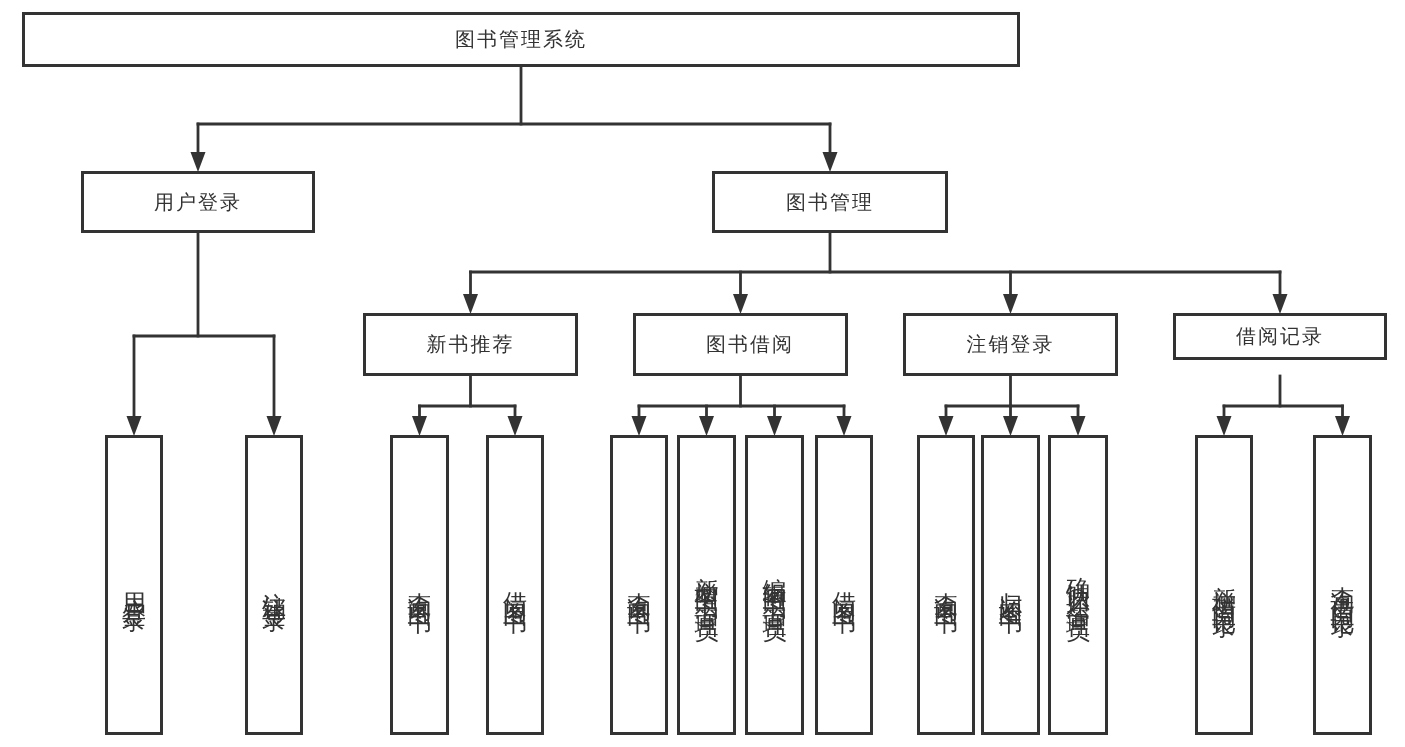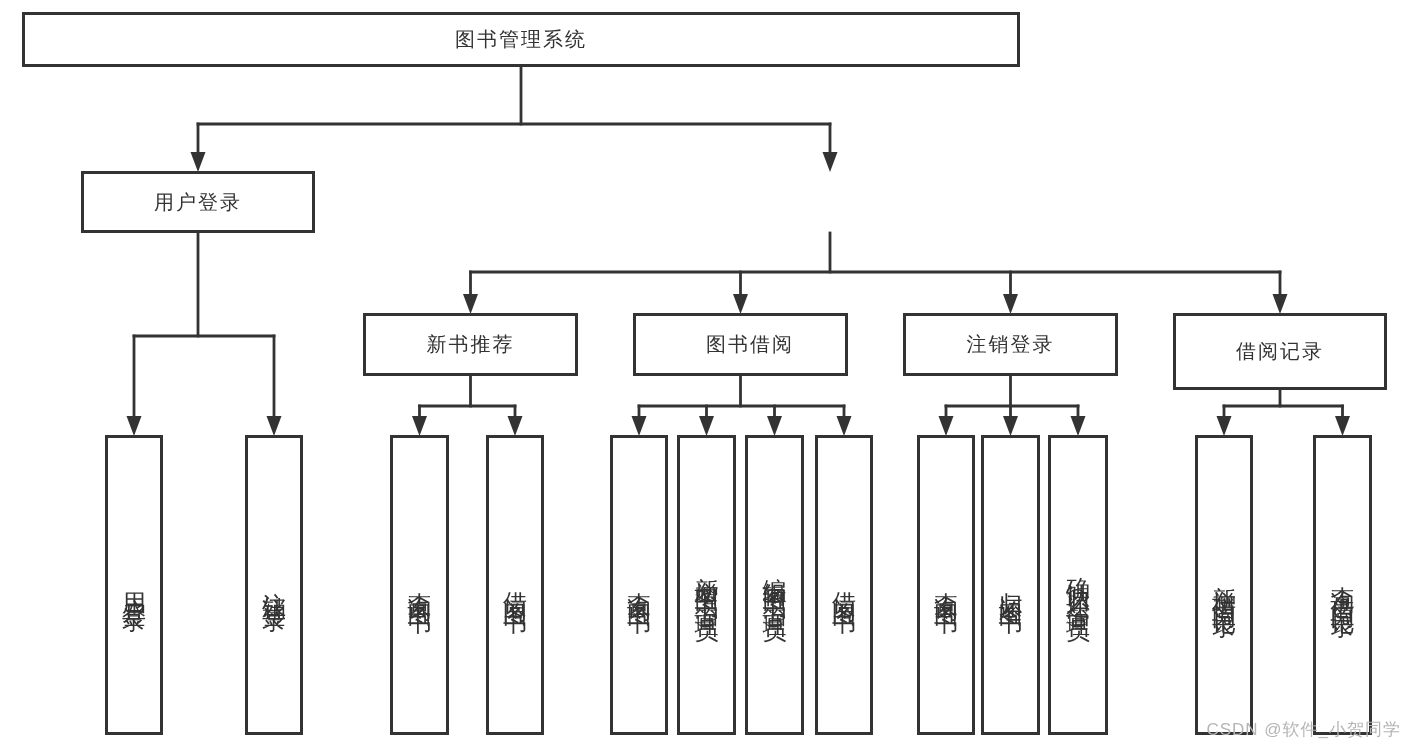--- a/index.html
+++ b/index.html
@@ -103,37 +103,39 @@
       <polygon points="1003,416 1018,416 1010.5,436" fill="#333333"></polygon>
       <line x1="1078" y1="406" x2="1078" y2="421" stroke="#333333" stroke-width="2.8" stroke-linecap="square"></line>
       <polygon points="1070.5,416 1085.5,416 1078,436" fill="#333333"></polygon>
       <line x1="1280" y1="376" x2="1280" y2="406" stroke="#333333" stroke-width="2.8" stroke-linecap="square"></line>
       <line x1="1224" y1="406" x2="1342.5" y2="406" stroke="#333333" stroke-width="2.8" stroke-linecap="square"></line>
       <line x1="1224" y1="406" x2="1224" y2="421" stroke="#333333" stroke-width="2.8" stroke-linecap="square"></line>
       <polygon points="1216.5,416 1231.5,416 1224,436" fill="#333333"></polygon>
       <line x1="1342.5" y1="406" x2="1342.5" y2="421" stroke="#333333" stroke-width="2.8" stroke-linecap="square"></line>
       <polygon points="1335,416 1350,416 1342.5,436" fill="#333333"></polygon>
     </svg>
-  <div class="watermark">CSDN @软件_小贺同学</div>
 <div class="node" style="left: 22px; top: 12px; width: 998px; height: 55px;">
       <span class="h-label">图书管理系统</span>
     </div>
     <div class="node" style="left: 81px; top: 171px; width: 234px; height: 62px;">
       <span class="h-label">用户登录</span>
+    </div>
+    <div class="node" style="left: 712px; top: 171px; width: 236px; height: 62px;">
+      <span class="h-label">图书管理</span>
     </div>
     <div class="node" style="left: 363px; top: 313px; width: 215px; height: 63px;">
       <span class="h-label">新书推荐</span>
     </div>
     <div class="node" style="left: 633px; top: 313px; width: 215px; height: 63px; padding-left: 19px;">
       <span class="h-label">图书借阅</span>
     </div>
     <div class="node" style="left: 903px; top: 313px; width: 215px; height: 63px;">
       <span class="h-label">注销登录</span>
     </div>
-    <div class="node" style="left: 1173px; top: 313px; width: 214px; height: 77px;">
+    <div class="node" style="left: 1173px; top: 313px; width: 214px; height: 47px;">
       <span class="h-label">借阅记录</span>
     </div>
     <div class="node" style="left: 105px; top: 435px; width: 58px; height: 300px;">
       <span class="v-label">用户登录</span>
     </div>
     <div class="node" style="left: 245px; top: 435px; width: 58px; height: 300px;">
       <span class="v-label">注销登录</span>
     </div>
     <div class="node" style="left: 390px; top: 435px; width: 59px; height: 300px;">
       <span class="v-label">查询图书</span>

